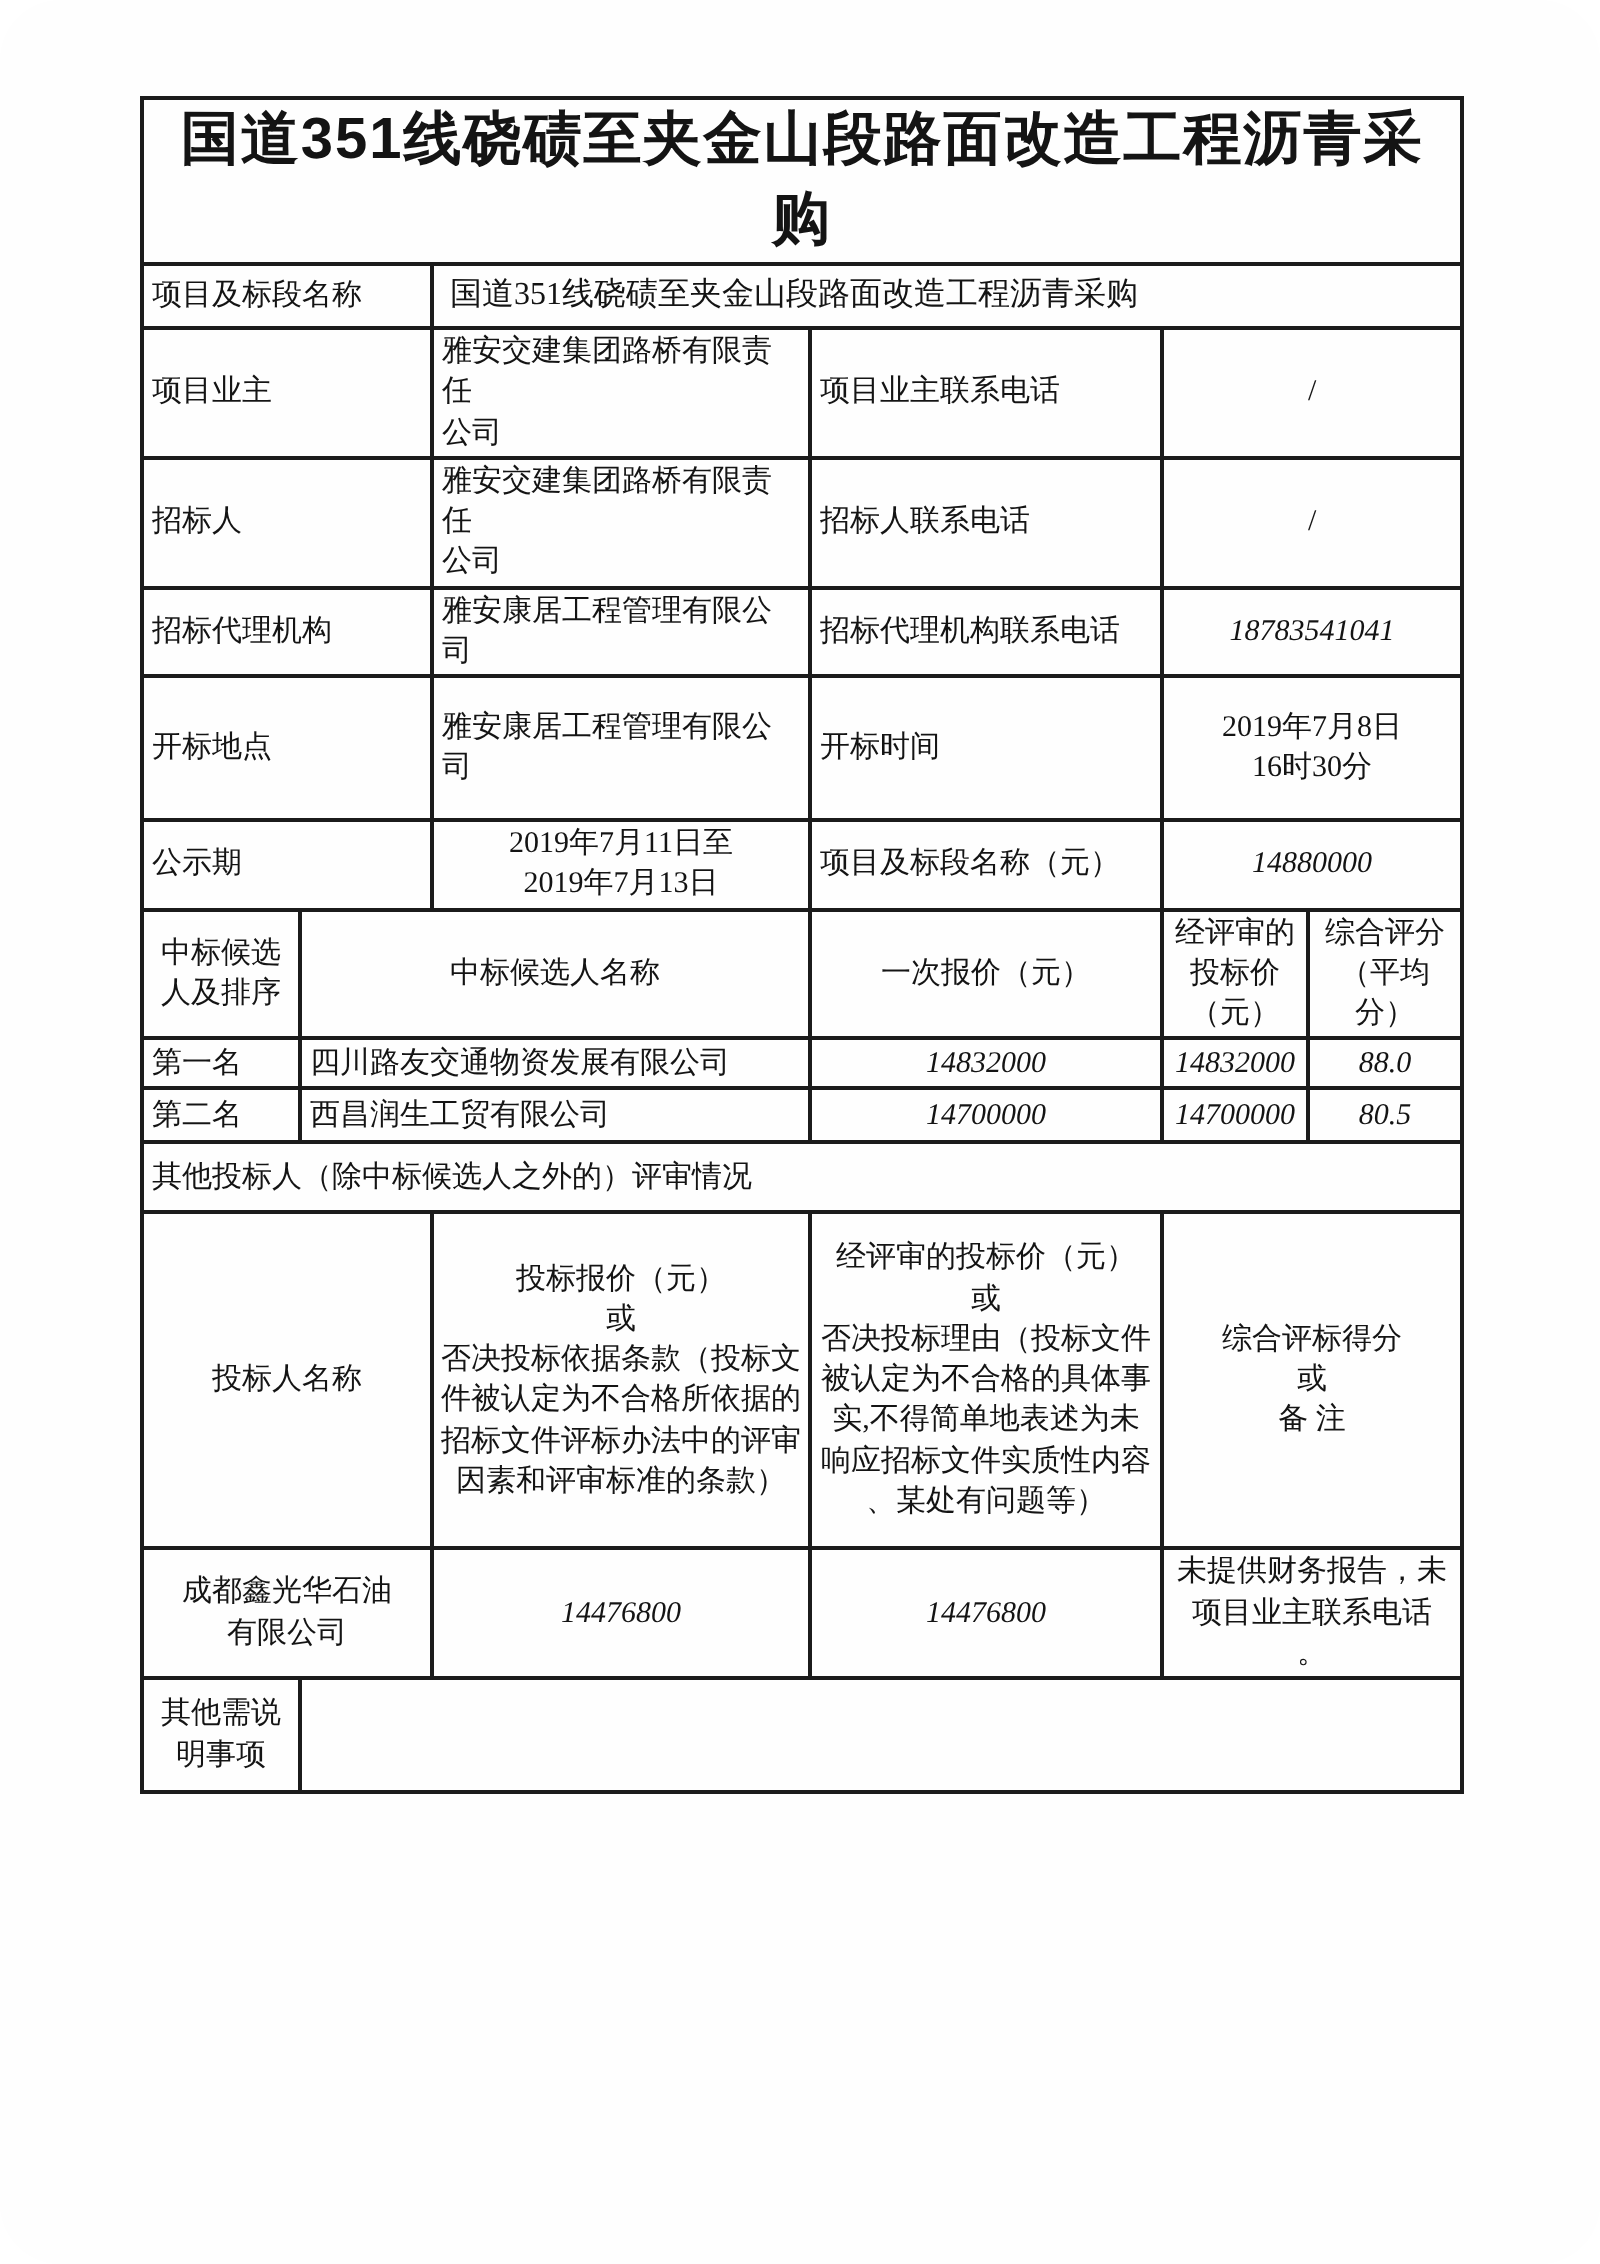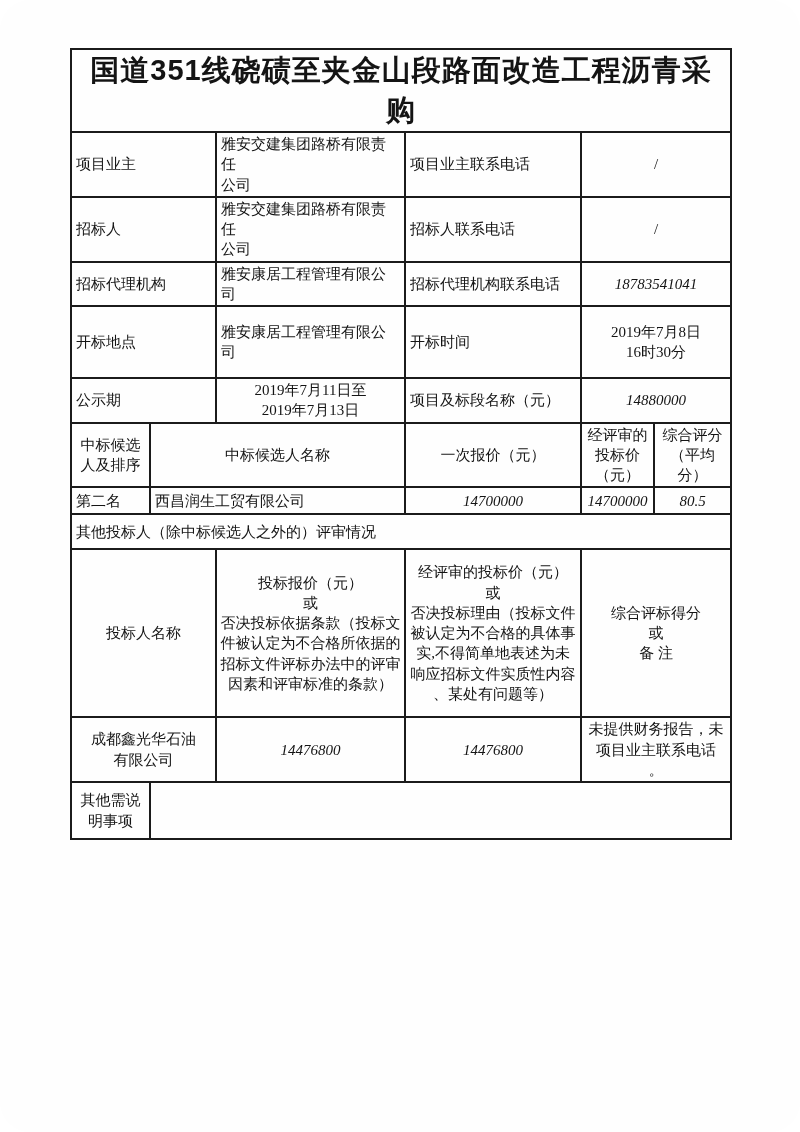--- a/index.html
+++ b/index.html
@@ -51,20 +51,24 @@
       <col style="width:176px">
         <col style="width:73px">
         <col style="width:77px">
     </colgroup>
 
     <tbody>
         <tr style="height:83px">
       <td colspan="6" class="title-cell">国道351线硗碛至夹金山段路面改造工程沥青采购</td>
     </tr>
 
+    <tr style="height:32px">
+      <td colspan="2" class="l">项目及标段名称</td>
+      <td colspan="4" class="l big-name">国道351线硗碛至夹金山段路面改造工程沥青采购</td>
+    </tr>
 
     <tr style="height:52px">
       <td colspan="2" class="l">项目业主</td>
       <td class="l ml">雅安交建集团路桥有限责任
 公司</td>
       <td class="l">项目业主联系电话</td>
       <td colspan="2" class="c">/</td>
     </tr>
 
     <tr style="height:46px">
@@ -104,20 +108,27 @@
       <td colspan="2" class="c">中标候选人名称</td>
       <td class="c">一次报价（元）</td>
       <td class="c ml" style="padding:1px 0">经评审的
 投标价
 （元）</td>
       <td class="c ml" style="padding:1px 0">综合评分
 （平均
 分）</td>
     </tr>
 
+    <tr style="height:25px">
+      <td class="l">第一名</td>
+      <td colspan="2" class="l">四川路友交通物资发展有限公司</td>
+      <td class="c num">14832000</td>
+      <td class="c num">14832000</td>
+      <td class="c num">88.0</td>
+    </tr>
 
     <tr style="height:27px">
       <td class="l">第二名</td>
       <td colspan="2" class="l">西昌润生工贸有限公司</td>
       <td class="c num">14700000</td>
       <td class="c num">14700000</td>
       <td class="c num">80.5</td>
     </tr>
 
     <tr style="height:35px">

